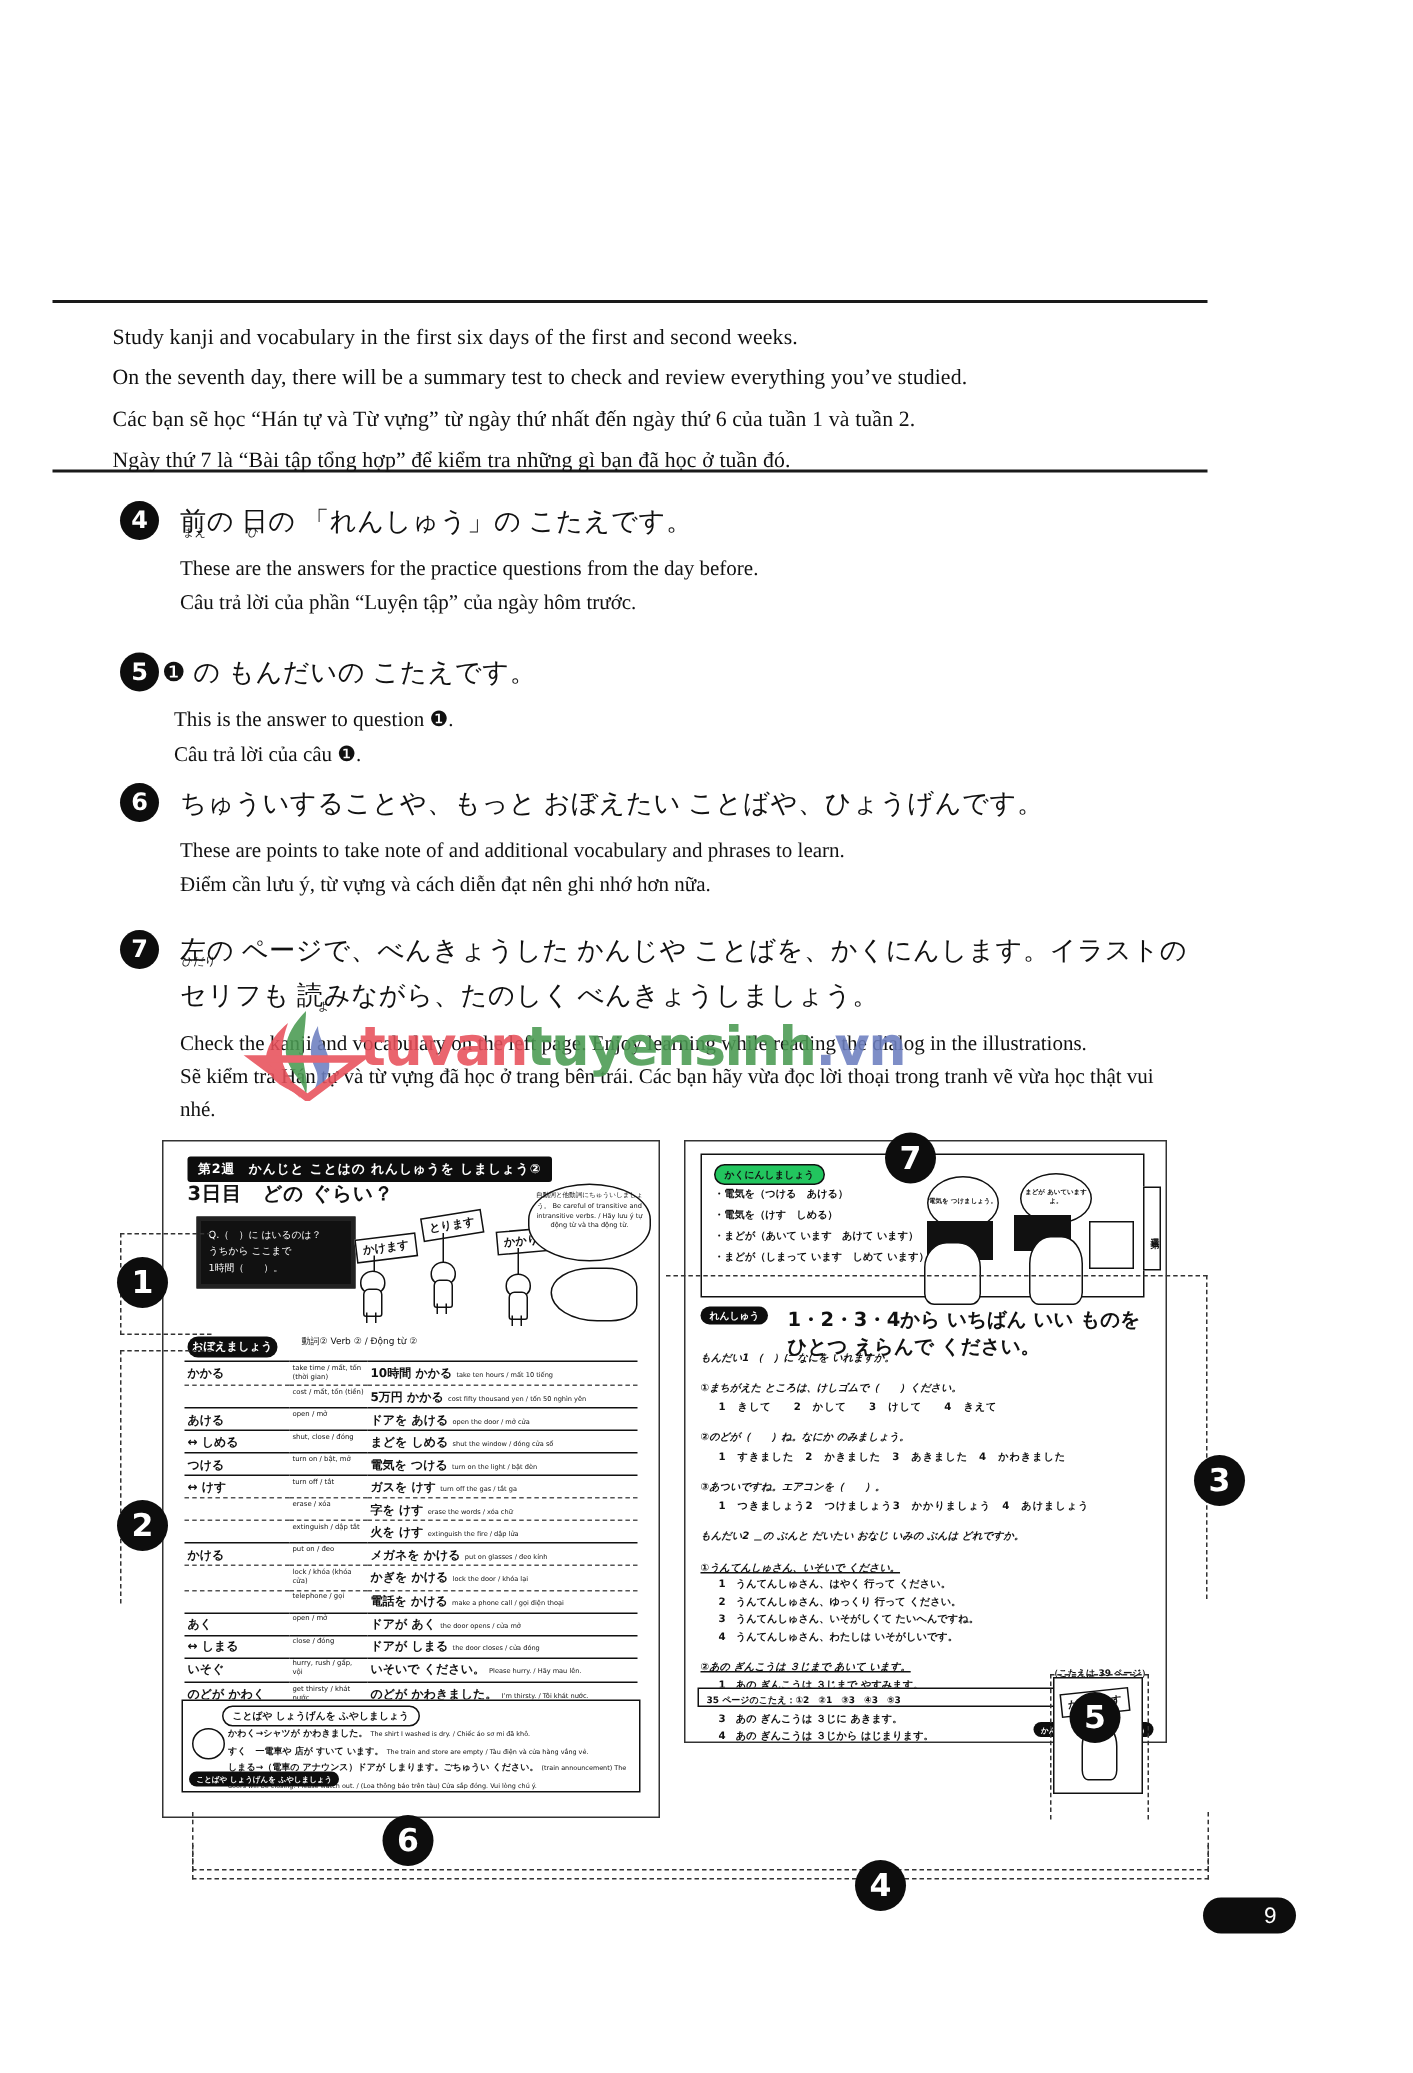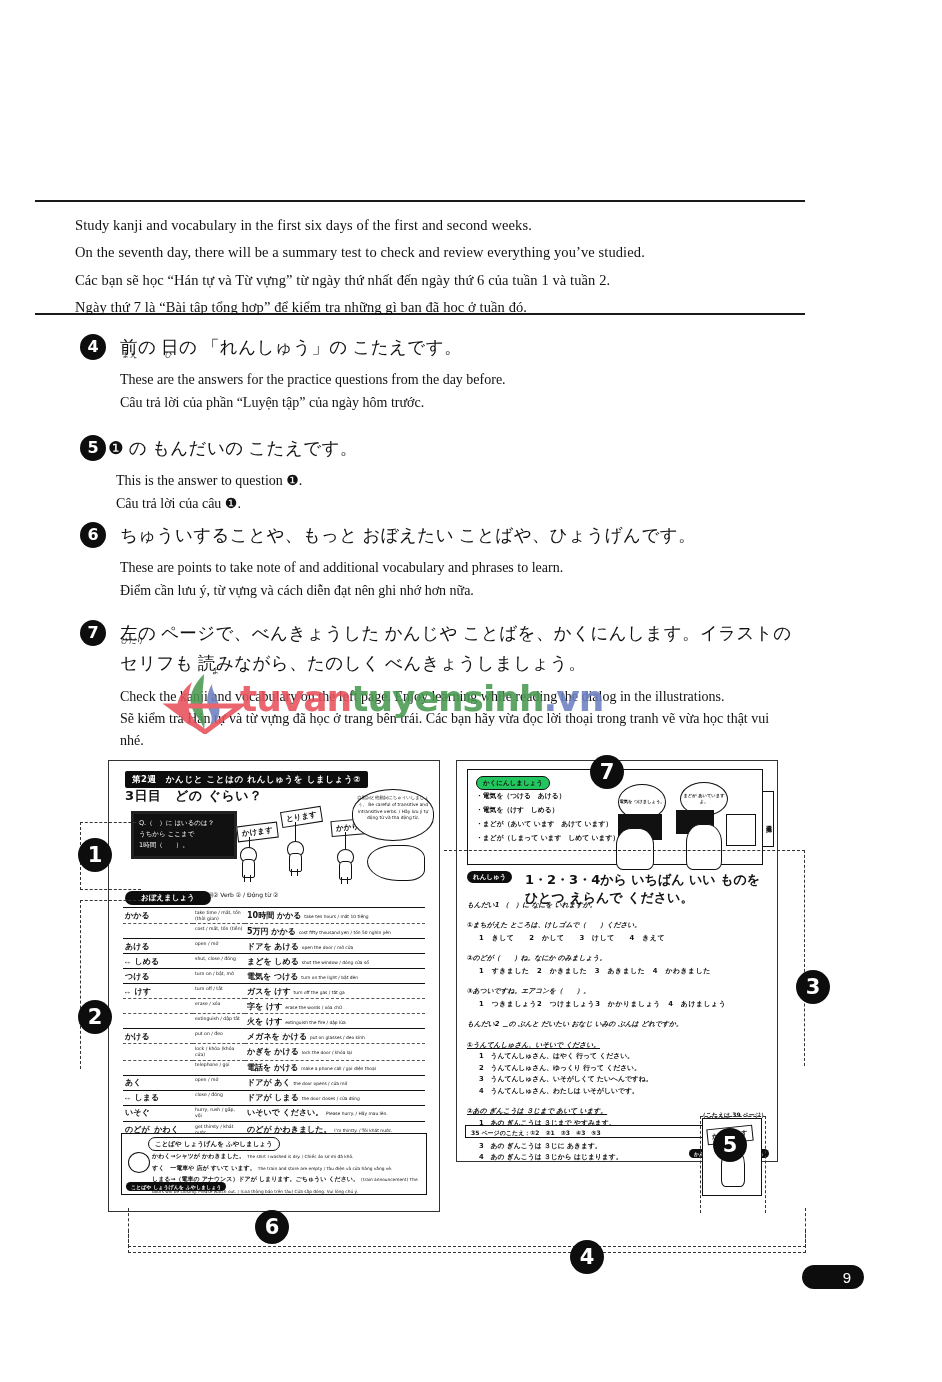--- a/index.html
+++ b/index.html
@@ -123,30 +123,30 @@
   }
   .chibi .leg{position:absolute;width:1.3px;height:7px;background:#111;}
   #chibi1{left:131px;top:86px;}
   #chibi2{left:178px;top:80px;}
   #chibi3{left:228px;top:88px;}
   #dino{
     position:absolute;left:258px;top:84px;width:56px;height:34px;
     border:1.3px solid #111;border-radius:52% 40% 34% 60%;background:#fff;
   }
 
-  #memo-band{position:absolute;left:16px;top:130px;font-size:7.5px;padding:2px 16px;border-radius:7px;}
+  #memo-band{position:absolute;left:16px;top:130px;font-size:7.5px;padding:2px 3px;border-radius:7px;}
   #memo-sub{position:absolute;left:92px;top:130px;font-size:6px;line-height:1.45;font-family:"DejaVu Sans", sans-serif;}
 
   #vocab{
     position:absolute;left:14px;top:146px;width:302px;
     border-collapse:collapse;font-family:"DejaVu Sans", sans-serif;
   }
   #vocab td{border-top:1px solid #111;vertical-align:top;padding:1.5px 2px;}
   #vocab tr.sub td{border-top:1px dashed #555;}
-  .c-word{width:66px;font-size:8px;font-weight:bold;font-family:Liberation Mono, monospace;}
+  .c-word{width:66px;font-size:8px;font-weight:bold;}
   .c-gloss{width:48px;font-size:4.6px;line-height:1.35;}
   .c-ex{font-size:8px;font-weight:bold;}
   .c-ex .tr{font-size:4.4px;font-weight:normal;}
 
   #notebox{
     position:absolute;left:12px;top:372px;width:306px;height:62px;
     border:1.3px solid #111;box-sizing:border-box;background:#fff;
   }
   #note-band{position:absolute;left:26px;top:3px;font-size:6.5px;padding:1.5px 6px;border-radius:7px;background:#fff;color:#111;border:1.2px solid #111;font-weight:bold;font-family:"DejaVu Sans", sans-serif;}
   #note-lines{position:absolute;left:30px;top:16px;width:268px;font-family:"DejaVu Sans", sans-serif;font-size:6px;line-height:1.95;font-weight:bold;}

